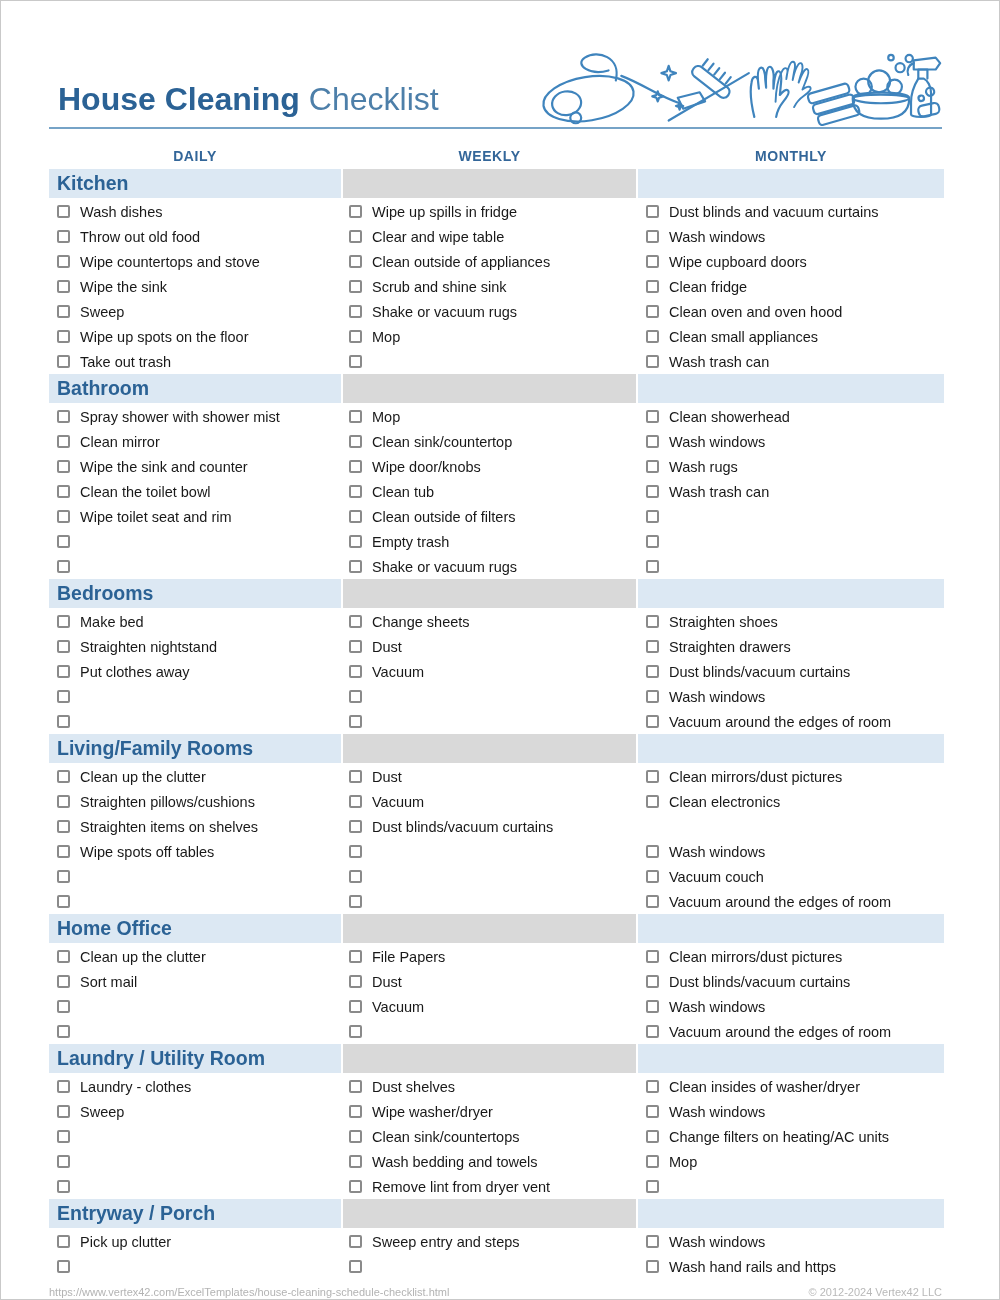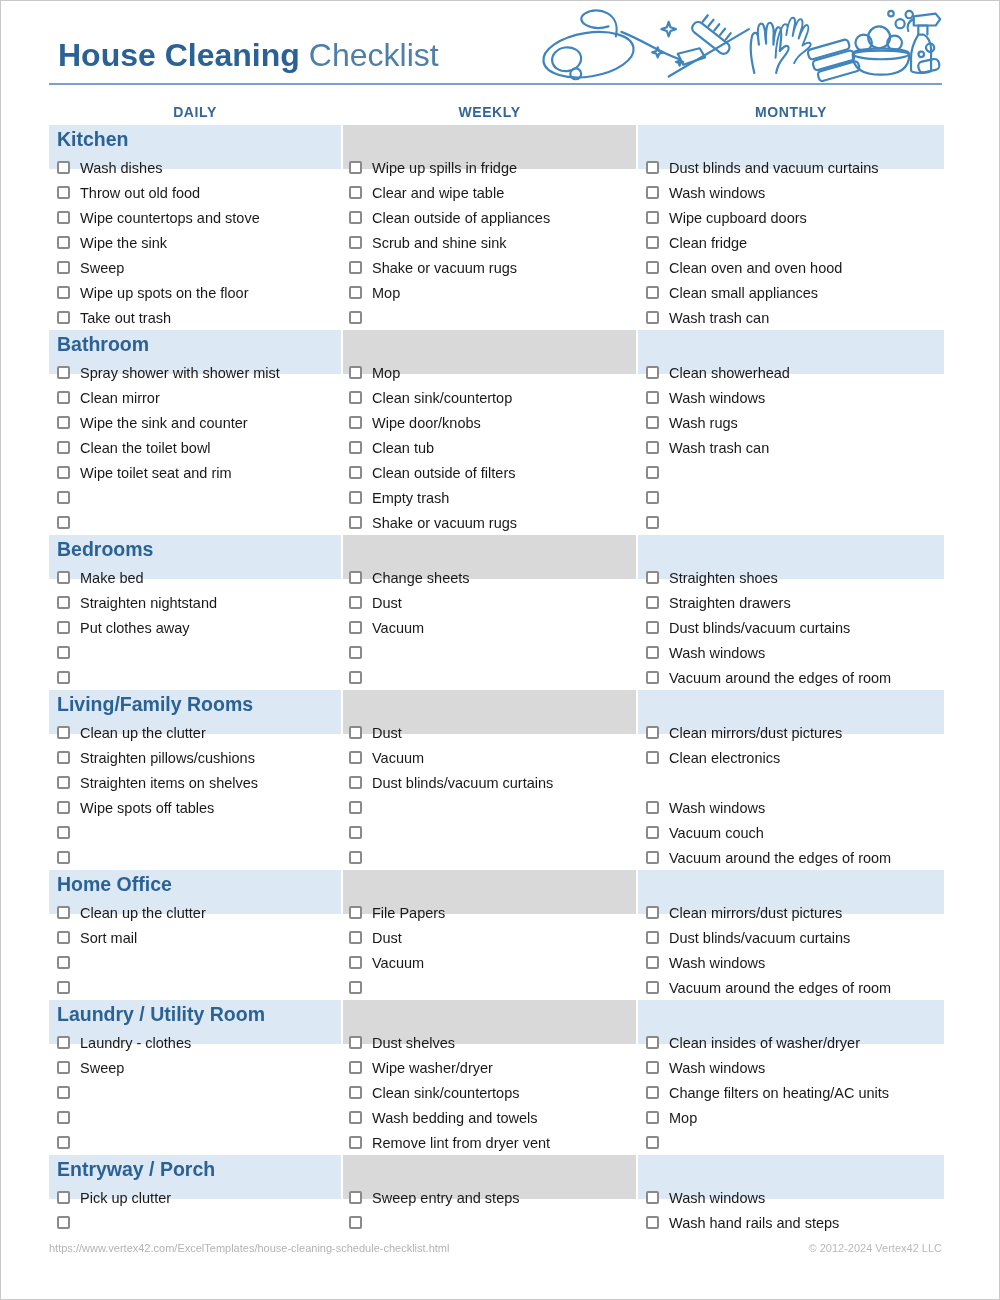--- a/index.html
+++ b/index.html
@@ -4,39 +4,39 @@
 <style>
   * { box-sizing: border-box; }
   html,body { margin:0; padding:0; background:#ffffff; }
   body { font-family:"Liberation Sans", sans-serif; }
   .page {
     position:relative; width:1000px; height:1300px;
     border:1px solid #c9c9c9; background:#fff; overflow:hidden;
   }
 
   
-  .header { position:relative; height:84px; margin:0 57px 0 48px;
+  .header { position:relative; height:128px; margin:0 57px 0 48px;
             border-bottom:2px solid #76a3c7; }
   .title { position:absolute; left:9px; bottom:12px; margin:0;
            font-size:32px; line-height:1; white-space:nowrap; }
   .title .t1 { color:#2b6295; font-weight:bold; }
   .title .t2 { color:#4d7fa9; font-weight:normal; margin-left:9px; }
   .deco { position:absolute; right:0; bottom:0; }
 
   
   .colheads { display:grid; grid-template-columns:292px 297px 306px;
               margin:8px 57px 5px 48px; }
   .colheads div { text-align:center; font-weight:bold; color:#336699;
                   font-size:14px; letter-spacing:0.6px;margin-top:11px; }
 
   
   #sections { margin:0 57px 0 48px; }
   .band { display:grid; grid-template-columns:292px 297px 306px;
           height:29px; margin-bottom:1px; }
-  .band-cell { background:#dce8f3; height:44px; }
+  .band-cell { background:#dce8f3; height:29px; }
   .band-cell.gray { background:#d9d9d9; border-left:2px solid #fff; border-right:2px solid #fff; }
   .section-title { display:block; color:#2b6295; font-weight:bold;
                    font-size:19.5px; line-height:29px; padding-left:8px; white-space:nowrap; }
   .row { display:grid; grid-template-columns:292px 297px 306px; height:25px; }
   .cell { display:flex; align-items:center; height:25px; }
   .checkbox { width:13px; height:13px; border:2px solid #8a8a8a; border-radius:2px;
               background:#fff; margin-left:8px; flex:0 0 auto; }
   .task { margin-left:10px; font-size:14.5px; color:#191919; white-space:nowrap; }
 
   
@@ -639,21 +639,21 @@
         </div>
         <div class="row">
           <div class="cell">
             <span class="checkbox"></span>
           </div>
           <div class="cell">
             <span class="checkbox"></span>
           </div>
           <div class="cell">
             <span class="checkbox"></span>
-            <span class="task">Wash hand rails and steps</span>
+            <span class="task">Wash hand rails and https</span>
           </div>
         </div>
       </section>
     </main>
 
   <footer class="footer">
     <span class="url">https://www.vertex42.com/ExcelTemplates/house-cleaning-schedule-checklist.html</span>
     <span class="copy">© 2012-2024 Vertex42 LLC</span>
   </footer>
 

